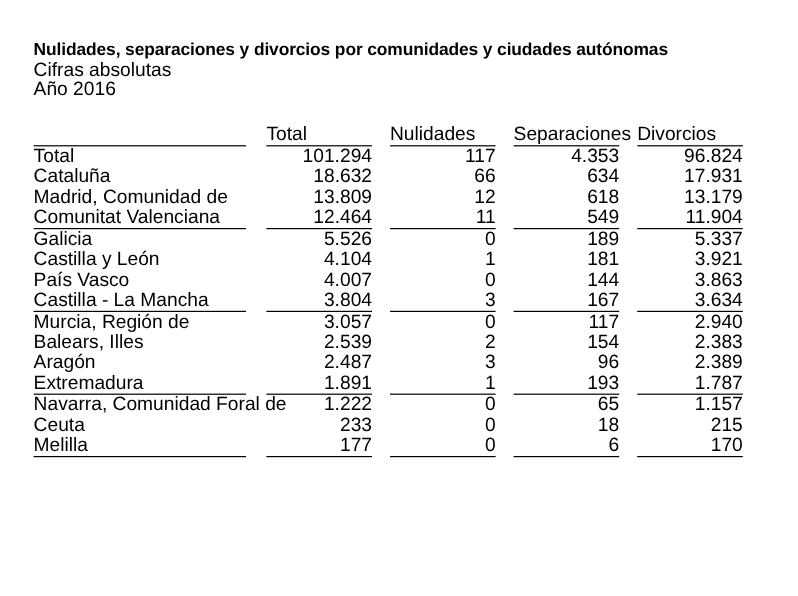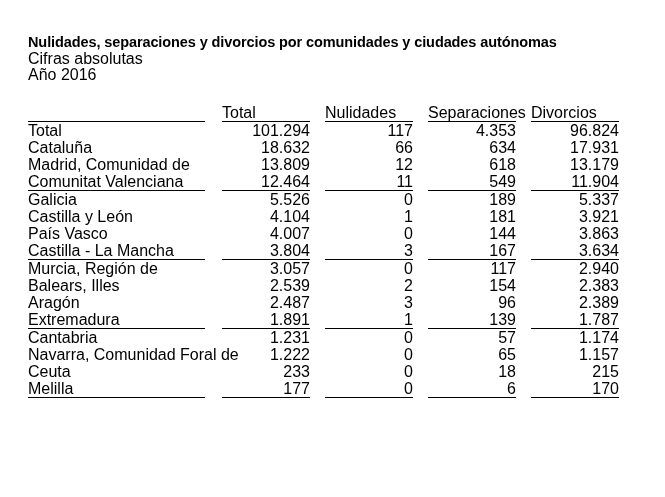--- a/index.html
+++ b/index.html
@@ -262,34 +262,23 @@
             <td class="gap"></td>
             <td class="num">2.389</td>
           </tr>
           <tr class="grp-end">
             <td class="lbl">Extremadura</td>
             <td class="gap"></td>
             <td class="num">1.891</td>
             <td class="gap"></td>
             <td class="num">1</td>
             <td class="gap"></td>
-            <td class="num">139</td>
+            <td class="num">193</td>
             <td class="gap"></td>
             <td class="num">1.787</td>
-          </tr>
-          <tr>
-            <td class="lbl">Cantabria</td>
-            <td class="gap"></td>
-            <td class="num">1.231</td>
-            <td class="gap"></td>
-            <td class="num">0</td>
-            <td class="gap"></td>
-            <td class="num">57</td>
-            <td class="gap"></td>
-            <td class="num">1.174</td>
           </tr>
           <tr>
             <td class="lbl">Navarra, Comunidad Foral de</td>
             <td class="gap"></td>
             <td class="num">1.222</td>
             <td class="gap"></td>
             <td class="num">0</td>
             <td class="gap"></td>
             <td class="num">65</td>
             <td class="gap"></td>

